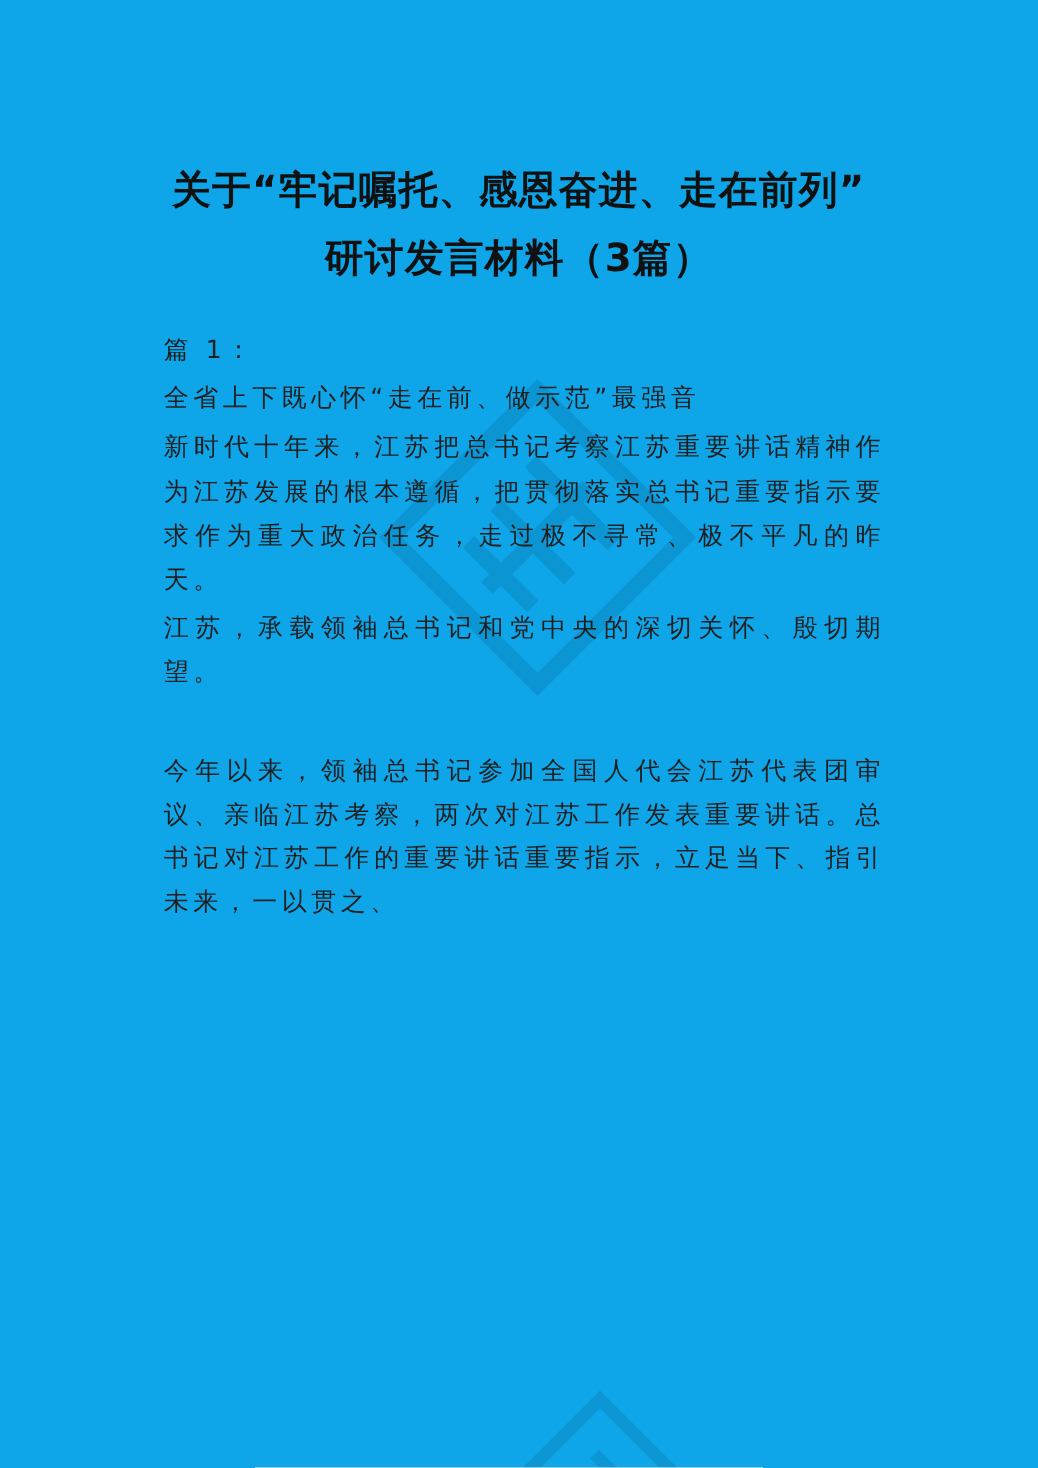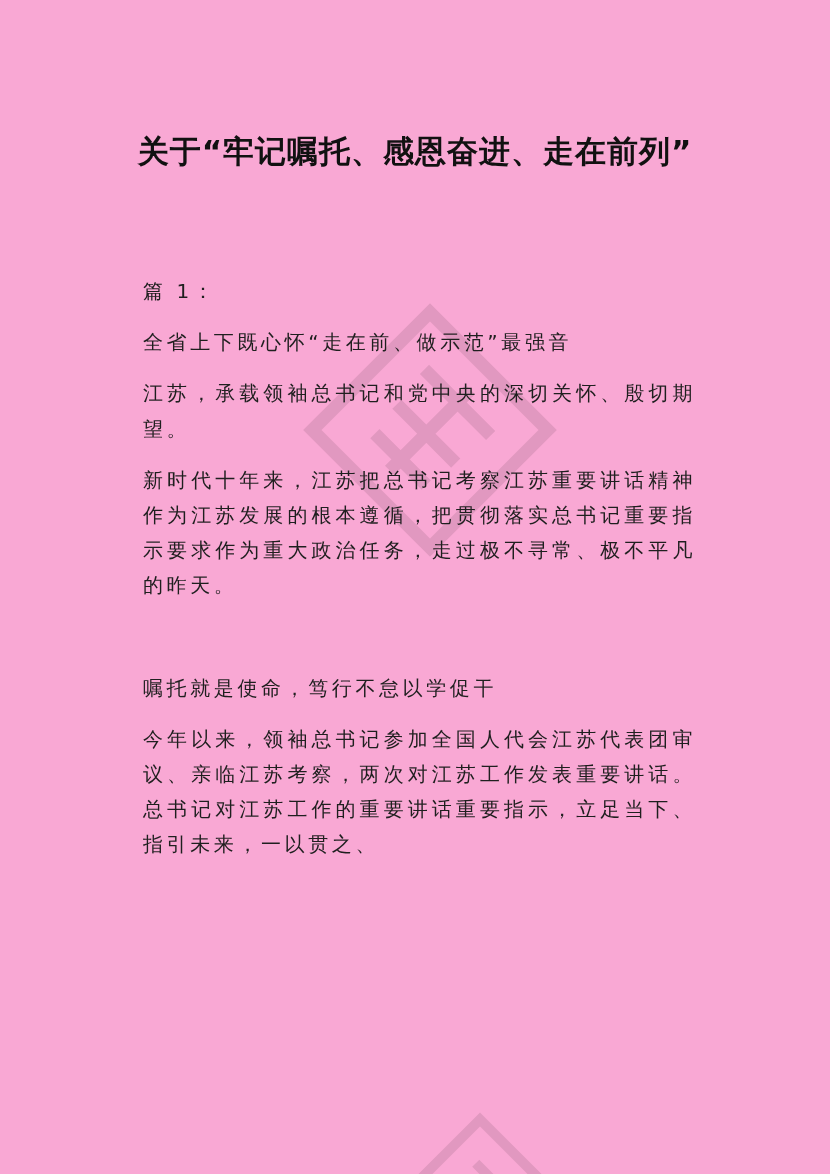--- a/index.html
+++ b/index.html
@@ -13,21 +13,21 @@
       position: relative;
       overflow: hidden;
       font-family: "DejaVu Sans", "Liberation Sans", sans-serif;
       color: #1a1a1a;
     }
     .page {
       position: absolute;
       left: 0; top: 0;
       width: 830px;
       height: 1174px;
-      background: #f9a8d4;
+      background: #0ea5e9;
     }
     .watermark {
       position: absolute;
       pointer-events: none;
       opacity: 0.09;
     }
     .wm1 { left: 300px; top: 300px; width: 260px; height: 260px; }
     .wm2 { left: 380px; top: 1110px; width: 200px; height: 200px; }
     .title {
       position: absolute;
@@ -47,21 +47,21 @@
       left: 127px;
       top: 258px;
       width: 585px;
       font-size: 20px;
       line-height: 35.2px;
       letter-spacing: 3.6px;
       color: #1f1f1f;
       text-align: justify;
     }
     .body-text p {
-      margin: 16px;
+      margin: 4px;
     }
     .gap {
       height: 35px;
     }
     .heading-line {
       white-space: nowrap;
     }
   </style>
 </head>
 <body>
@@ -75,24 +75,24 @@
     </g>
   </svg>
   <svg class="watermark wm2" viewBox="0 0 100 100">
     <g transform="rotate(45 50 50)" fill="none" stroke="#000" stroke-width="5">
       <rect x="18" y="18" width="64" height="64"></rect>
       <path d="M32 35 L68 35 M50 28 L50 72 M34 52 L66 52"></path>
     </g>
   </svg>
 
   <h1 class="title l1">关于“牢记嘱托、感恩奋进、走在前列”</h1>
+  <h1 class="title l2">研讨发言材料（3篇）</h1>
 
   <div class="body-text">
     <p>篇 1：</p>
     <p class="heading-line">全省上下既心怀“走在前、做示范”最强音</p>
+    <p>新时代十年来，江苏把总书记考察江苏重要讲话精神作为江苏发展的根本遵循，把贯彻落实总书记重要指示要求作为重大政治任务，走过极不寻常、极不平凡的昨天。</p>
     <p>江苏，承载领袖总书记和党中央的深切关怀、殷切期望。</p>
-    <p>新时代十年来，江苏把总书记考察江苏重要讲话精神作为江苏发展的根本遵循，把贯彻落实总书记重要指示要求作为重大政治任务，走过极不寻常、极不平凡的昨天。</p>
     <div class="gap"></div>
-    <p class="heading-line">嘱托就是使命，笃行不怠以学促干</p>
     <p>今年以来，领袖总书记参加全国人代会江苏代表团审议、亲临江苏考察，两次对江苏工作发表重要讲话。总书记对江苏工作的重要讲话重要指示，立足当下、指引未来，一以贯之、</p>
   </div>
 
 </div>
 
 </body></html>

